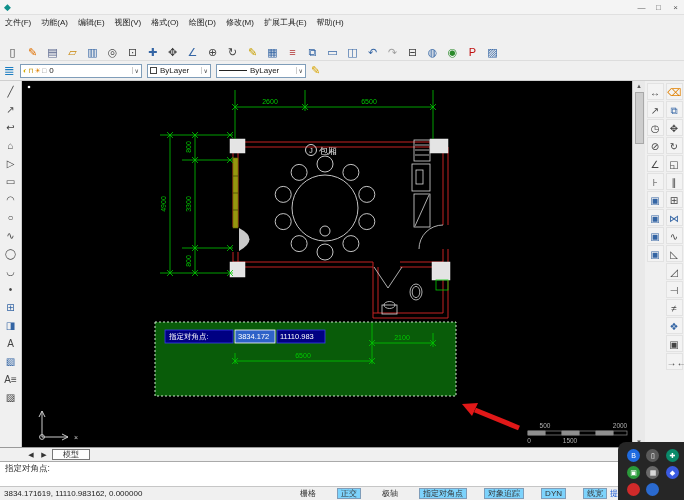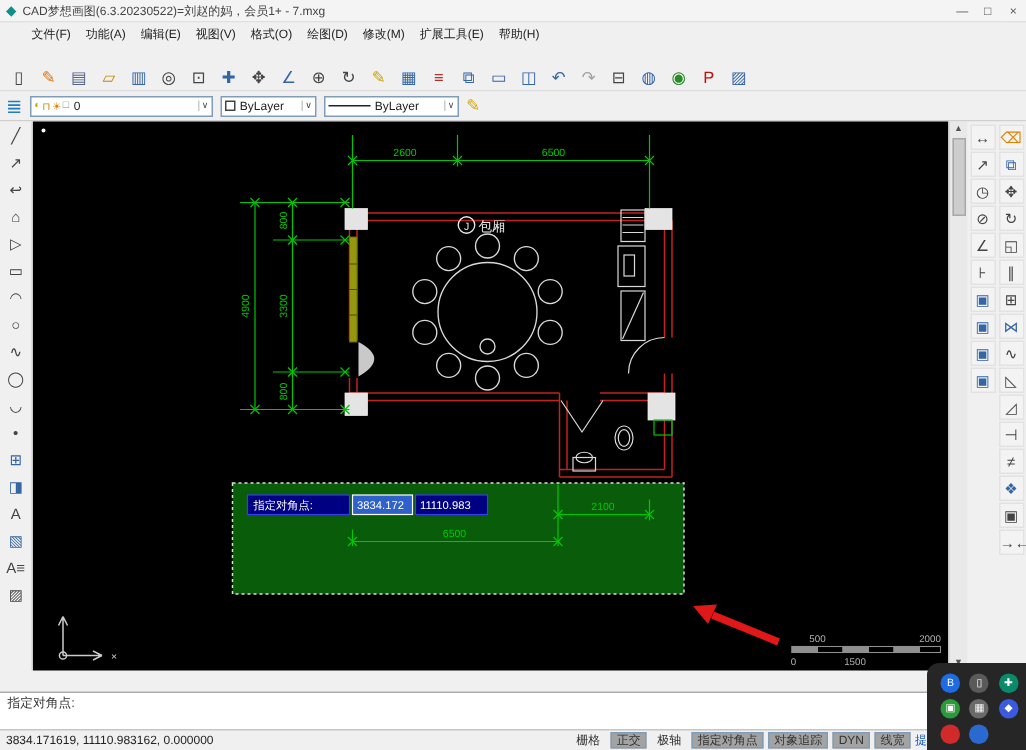--- a/index.html
+++ b/index.html
@@ -5,21 +5,21 @@
   * { margin:0; padding:0; box-sizing:border-box; }
   html,body { width:684px; height:500px; overflow:hidden; }
   body { font-family:"Liberation Sans","DejaVu Sans",sans-serif; background:#f0f0f0; }
   .app { position:relative; width:684px; height:500px; background:#f0f0f0; }
 
   .titlebar { position:absolute; top:0; left:0; right:0; height:15px; display:flex; align-items:center; gap:4px; padding-left:4px; font-size:8px; color:#444; background:#f4f4f4; border-bottom:1px solid #e0e0e0; }
   .logo { color:#0e8f8a; font-size:9px; }
   .win-controls { margin-left:auto; display:flex; }
   .win-btn { width:17px; text-align:center; font-size:8px; color:#555; }
 
-  .menubar { position:absolute; top:15px; left:0; right:16px; height:14px; display:flex; align-items:center; padding-left:0; font-size:8px; color:#222; background:#f0f0f0;margin-left:16px; }
+  .menubar { position:absolute; top:15px; left:0; right:16px; height:14px; display:flex; align-items:center; padding-left:0; font-size:8px; color:#222; background:#f0f0f0; }
   .menu-item { padding:0 5px; }
 
   .tabbar { position:absolute; top:29px; left:0; right:0; height:14px; background:#e6e6e6; border-bottom:1px solid #adadad; display:flex; align-items:flex-end; padding-left:8px; font-size:8px; color:#333; }
   .tab { padding:1px 8px; border:1px solid #b5b5b5; border-bottom:none; background:#dcdcdc; border-radius:2px 2px 0 0; margin-right:2px; }
   .tab.active { background:#fff; font-weight:bold; border-color:#8a8a8a; }
   .tab-nav { margin-left:auto; display:flex; gap:3px; padding:0 4px 2px 0; font-size:7px; color:#555; }
 
   .toolbar { position:absolute; top:43px; left:0; right:0; height:18px; display:flex; align-items:center; gap:1px; padding-left:3px; background:#f0f0f0; border-bottom:1px solid #ddd; }
   .tb-ico { width:19px; height:16px; line-height:16px; text-align:center; font-size:11px; color:#444; }
 
@@ -53,35 +53,34 @@
   .ms-btn { width:10px; text-align:center; }
   .ms-tab { background:#fdfdfd; border:1px solid #777; padding:0 10px; height:11px; line-height:10px; font-size:8px; }
 
   .cmdline { position:absolute; top:461px; left:0; right:0; height:25px; background:#fff; border-top:1px solid #aaa; font-size:8.5px; color:#333; }
   .cmd-line1 { padding:1px 5px; border-bottom:1px solid #d6d6d6; height:12px; }
   .cmd-line2 { padding:1px 5px; height:12px; }
 
   .statusbar { position:absolute; top:486px; left:0; right:0; height:14px; background:#f0f0f0; border-top:1px solid #c6c6c6; display:flex; align-items:center; gap:3px; padding:0 4px; font-size:8px; }
   .coords { color:#222; }
   .sb-spacer { flex:1; }
-  .sb-toggle { border:1px solid #7f9db9; background:#a3a3a3; padding:0 3px; height:11px; line-height:10px; color:#333; white-space:nowrap; }
+  .sb-toggle { border:1px solid #7f9db9; background:#7dd3fc; padding:0 3px; height:11px; line-height:10px; color:#333; white-space:nowrap; }
   .sb-toggle.flat { border-color:transparent; background:none; }
   .sb-link { color:#1555d0; white-space:nowrap; overflow:hidden; max-width:70px; }
 
   .tray { position:absolute; right:0; bottom:0; width:66px; height:58px; background:#262626; border-radius:8px 0 0 0; display:grid; grid-template-columns:repeat(3,1fr); place-items:center; padding:5px 2px 2px 6px; z-index:5; }
   .tray-ico { width:13px; height:13px; border-radius:50%; color:#fff; font-size:7px; line-height:13px; text-align:center; }
 </style>
 </head>
 <body>
 
 <div class="app">
 
   <div class="titlebar">
     <span class="logo">◆</span>
-    <span>CAD梦想画图(6.3.20230522)=刘赵的妈，会员1+ - 7.mxg</span>
     <span class="win-controls">
       <span class="win-btn">—</span>
       <span class="win-btn">□</span>
       <span class="win-btn">×</span>
     </span>
   </div>
 
   <div class="menubar">
       <span class="menu-item">文件(F)</span>
       <span class="menu-item">功能(A)</span>
@@ -313,29 +312,34 @@
         <span class="rt-ico">◺</span>
         <span class="rt-ico">◿</span>
         <span class="rt-ico">⊣</span>
         <span class="rt-ico">≠</span>
         <span class="rt-ico" style="color: rgb(52, 101, 164);">❖</span>
         <span class="rt-ico">▣</span>
         <span class="rt-ico">→←</span>
       </div>
   </div>
 
+  <div class="modelstrip">
+    <span class="ms-btn">◀</span>
+    <span class="ms-btn">▶</span>
+    <span class="ms-tab">模型</span>
+  </div>
 
   <div class="cmdline">
     <div class="cmd-line2">指定对角点:</div>
   </div>
 
   <div class="statusbar">
     <span class="coords">3834.171619, 11110.983162, 0.000000</span>
     <span class="sb-spacer"></span>
-    <span style="display:flex;gap:3px;align-items:center;">
+    <span style="display:flex;gap:17px;align-items:center;">
         <span class="sb-toggle flat">栅格</span>
         <span class="sb-toggle">正交</span>
         <span class="sb-toggle flat">极轴</span>
         <span class="sb-toggle">指定对角点</span>
         <span class="sb-toggle">对象追踪</span>
         <span class="sb-toggle">DYN</span>
         <span class="sb-toggle">线宽</span>
       </span>
     <span class="sb-link">提交软件问题或建议</span>
   </div>

